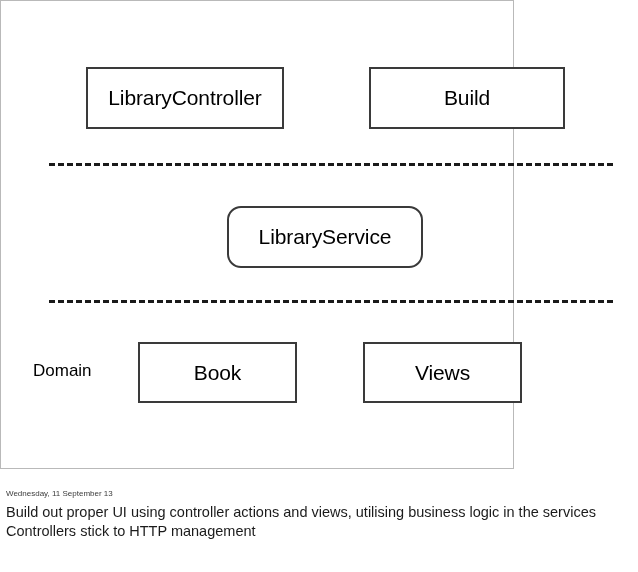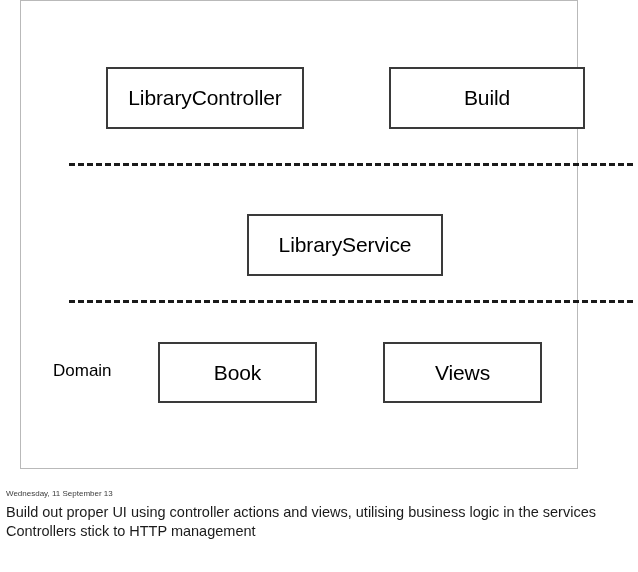--- a/index.html
+++ b/index.html
@@ -13,47 +13,46 @@
     overflow: hidden;
     font-family: "Liberation Sans", sans-serif;
     -webkit-font-smoothing: antialiased;
   }
 
   
   .slide {
     position: absolute;
     left: 0;
     top: 0;
-    width: 558px;
+    width: 514px;
     height: 469px;
     background: #ffffff;
     border: 1px solid #b9b9b9;
     box-sizing: border-box;
-    margin-left: 20px;
   }
 
   
   .node {
     position: absolute;
     box-sizing: border-box;
     background: #ffffff;
     border: 2px solid #3a3a3a;
     display: flex;
     align-items: center;
     justify-content: center;
     color: #000000;
     font-size: 21px;
     font-weight: 400;
     letter-spacing: -0.1px;
     white-space: nowrap;
   }
 
   #node-library-controller { left: 85px;  top: 66px;  width: 198px; height: 62px; }
   #node-views              { left: 368px; top: 66px;  width: 196px; height: 62px; }
-  #node-library-service    { left: 226px; top: 213px; width: 196px; height: 62px; }
+  #node-library-service    { left: 226px; top: 205px; width: 196px; height: 62px; border-radius: 14px; }
   #node-book               { left: 137px; top: 341px; width: 159px; height: 61px; }
   #node-author             { left: 362px; top: 341px; width: 159px; height: 61px; }
 
   
   .tier-label {
     position: absolute;
     color: #000000;
     font-size: 17px;
     white-space: nowrap;
   }

